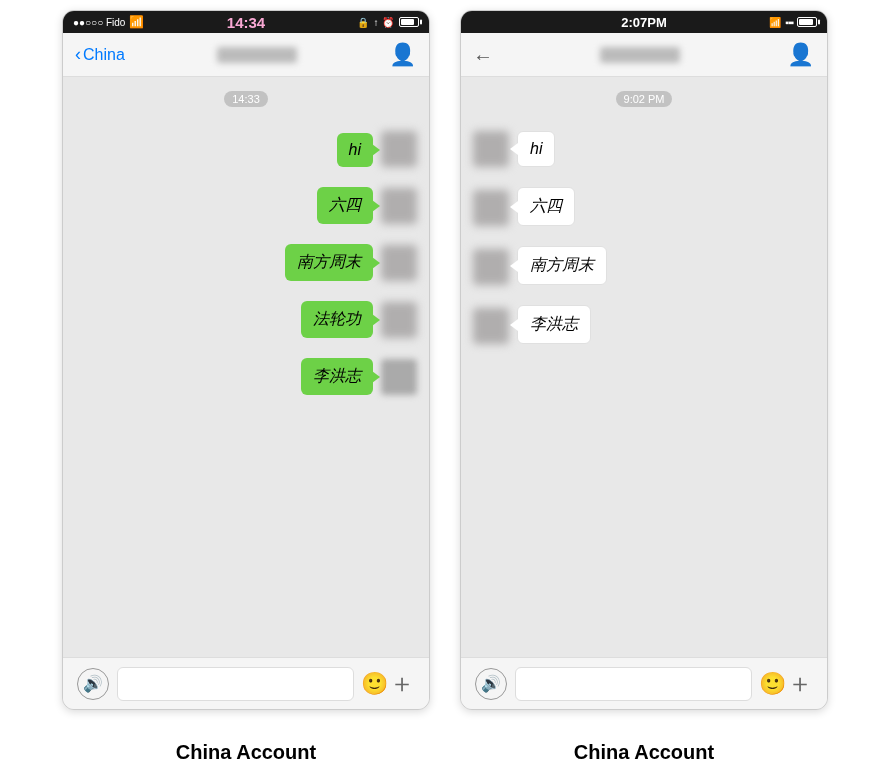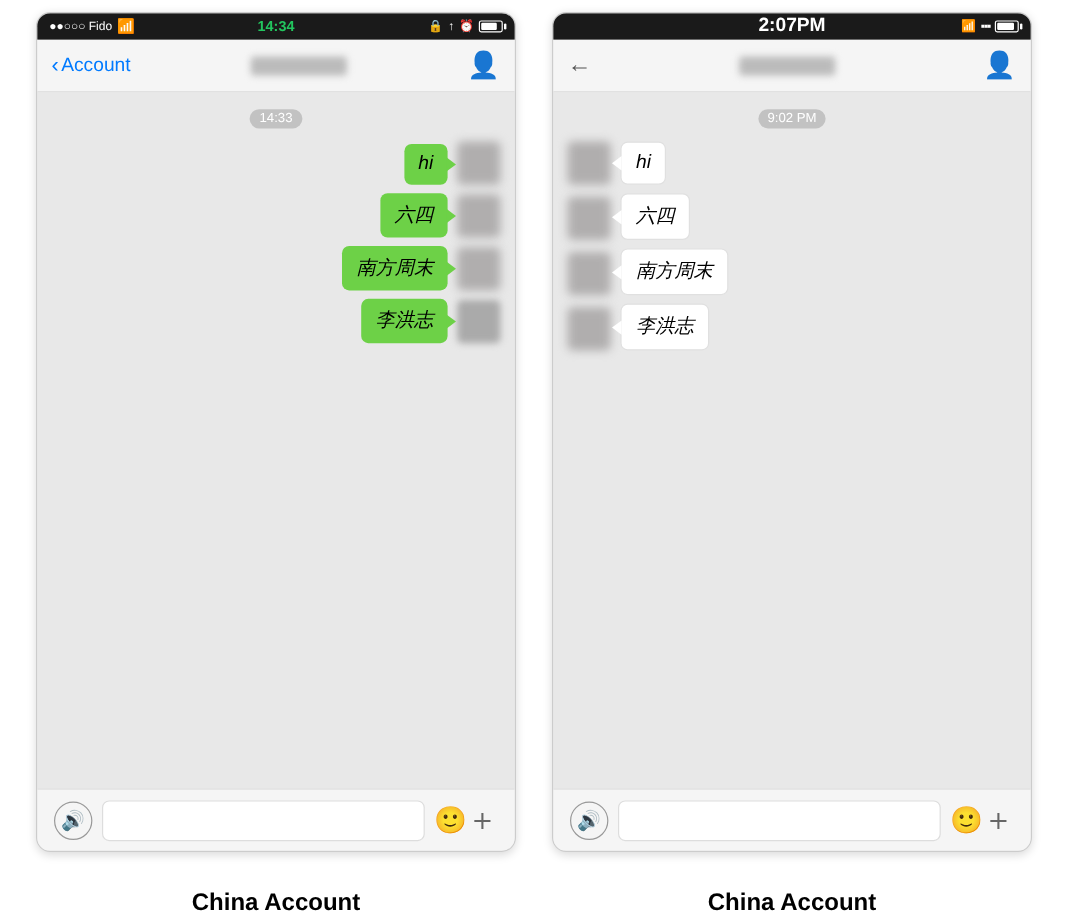--- a/index.html
+++ b/index.html
@@ -23,21 +23,21 @@
     }
 
     .phone-wrap {
       display: flex;
       flex-direction: column;
       align-items: center;
       gap: 8px;
     }
 
     .phone {
-      width: 400px;
+      width: 368px;
       height: 700px;
       border-radius: 12px;
       border: 1.5px solid #ccc;
       overflow: hidden;
       display: flex;
       flex-direction: column;
       background: #e8e8e8;
       box-shadow: 0 2px 8px rgba(0,0,0,0.15);
     }
     .status-bar-left {
@@ -93,21 +93,21 @@
     }
 
     
     .chat-area {
       flex: 1;
       background: #e8e8e8;
       overflow-y: auto;
       padding: 10px 12px;
       display: flex;
       flex-direction: column;
-      gap: 7px;
+      gap: 20px;
     }
 
     .timestamp-badge {
       align-self: center;
       background: #c2c2c2;
       color: #fff;
       font-size: 11px;
       padding: 2px 8px;
       border-radius: 10px;
       margin: 4px 0;
@@ -250,36 +250,36 @@
 <div class="phones-row">
 
   <div class="phone-wrap">
     <div class="phone">
 
       <div class="status-bar-wrapper">
         <div class="status-bar-left">
           <span style="font-size:10px;">●●○○○ Fido</span>
           <span style="font-size:12px;">📶</span>
         </div>
-        <div style="position:absolute;left:50%;transform:translateX(-50%);font-size:12px;color:#22c55e;font-weight:600;">14:34</div>
+        <div style="position:absolute;left:50%;transform:translateX(-50%);font-size:15px;color:#f9a8d4;font-weight:600;">14:34</div>
         <div class="status-bar-right">
           <span style="font-size:10px;">🔒</span>
           <span style="font-size:10px;">↑</span>
           <span style="font-size:10px;">⏰</span>
           <div class="battery-icon">
             <div class="battery-fill" style="width:80%;"></div>
             <div class="battery-tip"></div>
           </div>
         </div>
       </div>
 
       <div class="nav-bar">
         <div class="nav-back">
           <span style="font-size:18px;color:#007aff;">‹</span>
-          <span style="font-size:16px;color:#007aff;">Account</span>
+          <span style="font-size:16px;color:#007aff;">China</span>
         </div>
         <div class="nav-title-blur"></div>
         <span style="font-size:22px;color:#555;">👤</span>
       </div>
 
       <div class="chat-area">
         <div class="timestamp-badge">14:33</div>
 
         <div class="msg-row outgoing">
           <div class="avatar-thumb blurred"></div>
@@ -295,20 +295,26 @@
           </div>
         </div>
 
         <div class="msg-row outgoing">
           <div class="avatar-thumb blurred"></div>
           <div class="bubble-out">
             <span>南方周末</span>
           </div>
         </div>
 
+        <div class="msg-row outgoing">
+          <div class="avatar-thumb blurred"></div>
+          <div class="bubble-out">
+            <span>法轮功</span>
+          </div>
+        </div>
 
         <div class="msg-row outgoing">
           <div class="avatar-thumb partial-blur"></div>
           <div class="bubble-out">
             <span>李洪志</span>
           </div>
         </div>
 
       </div>
 
@@ -320,21 +326,21 @@
       </div>
 
     </div>
     <div class="caption">China Account</div>
   </div>
 
   <div class="phone-wrap">
     <div class="phone">
 
       <div class="status-bar-wrapper">
-        <div style="position:absolute;left:50%;transform:translateX(-50%);font-size:16px;color:#fff;font-weight:600;">2:07PM</div>
+        <div style="position:absolute;left:50%;transform:translateX(-50%);font-size:13px;color:#fff;font-weight:600;">2:07PM</div>
         <div style="width:60px;"></div>
         <div class="status-bar-right">
           <span style="font-size:10px;">📶</span>
           <span style="font-size:10px;letter-spacing:-1px;">▪▪▪</span>
           <div class="battery-icon">
             <div class="battery-fill" style="width:85%;"></div>
             <div class="battery-tip"></div>
           </div>
         </div>
       </div>

